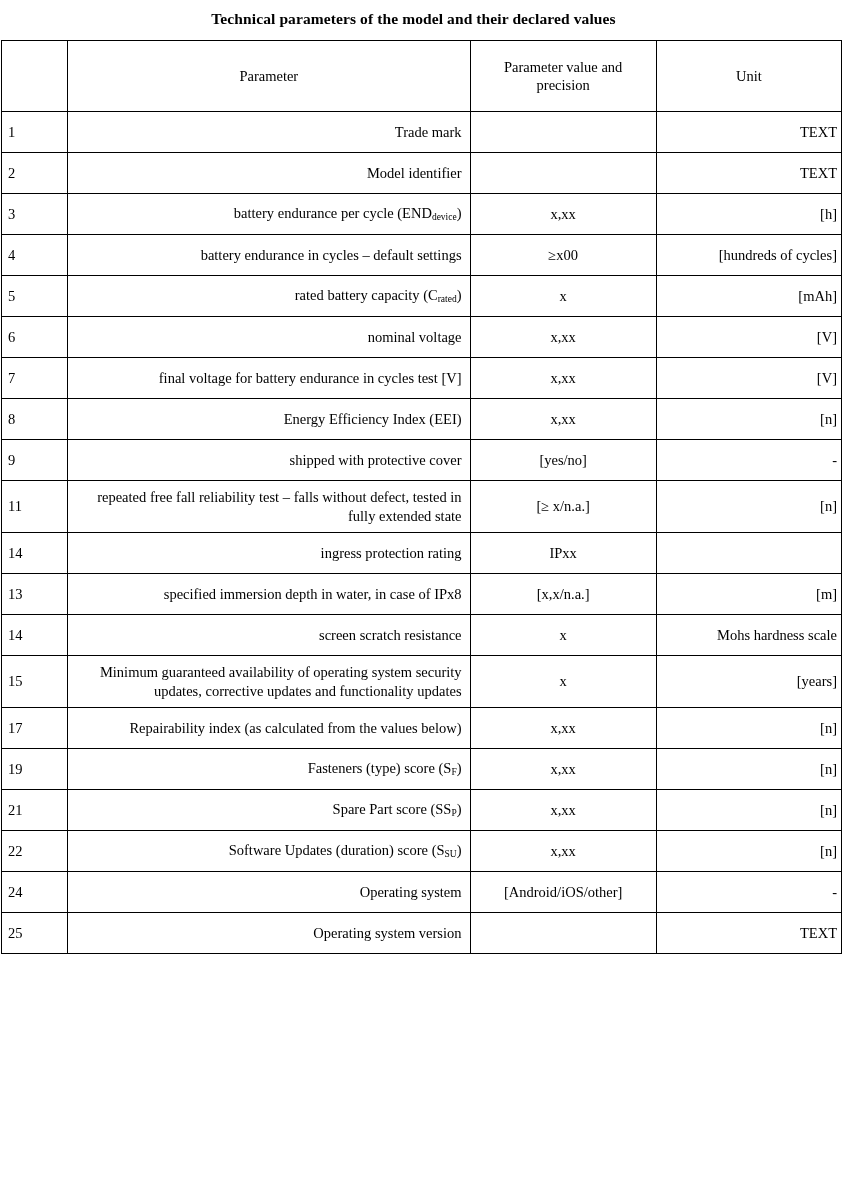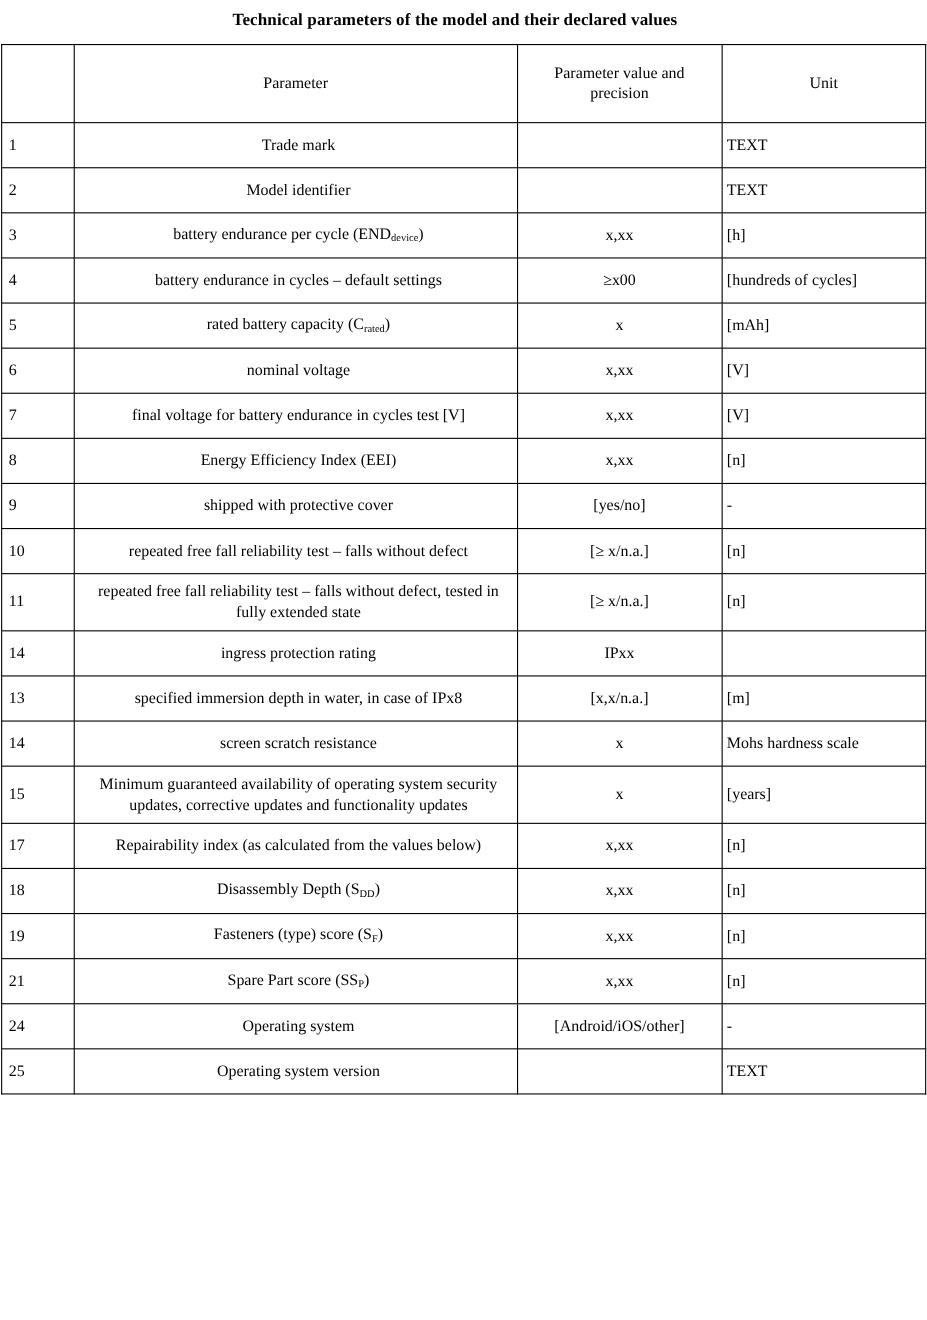--- a/index.html
+++ b/index.html
@@ -52,30 +52,30 @@
     line-height: 1.25;
   }
   thead th.h-num { border-right: 1px solid #000; }
   tbody td.num {
     padding: 6px 0 6px 6px;
     text-align: left;
     vertical-align: middle;
   }
   tbody td.par {
     padding: 7px 8px 7px 13px;
-    text-align: center;
+    text-align: right;
     line-height: 1.28;
   }
   tbody td.val {
     padding: 7px 4px;
     text-align: center;
   }
   tbody td.unit {
     padding: 7px 4px;
-    text-align: left;
+    text-align: right;
   }
   tbody tr { height: 41px; }
   sub {
     font-size: 9.5px;
     vertical-align: -0.25em;
     font-family: Liberation Serif, serif;
   }
 </style>
 </head>
 <body>
@@ -148,26 +148,20 @@
           <td class="val">x,xx</td>
           <td class="unit">[n]</td>
         </tr>
         <tr>
           <td class="num">9</td>
           <td class="par">shipped with protective cover</td>
           <td class="val">[yes/no]</td>
           <td class="unit">-</td>
         </tr>
         <tr>
-          <td class="num">10</td>
-          <td class="par">repeated free fall reliability test – falls without defect</td>
-          <td class="val">[≥ x/n.a.]</td>
-          <td class="unit">[n]</td>
-        </tr>
-        <tr>
           <td class="num">11</td>
           <td class="par">repeated free fall reliability test – falls without defect, tested in fully extended state</td>
           <td class="val">[≥ x/n.a.]</td>
           <td class="unit">[n]</td>
         </tr>
         <tr>
           <td class="num">14</td>
           <td class="par">ingress protection rating</td>
           <td class="val">IPxx</td>
           <td class="unit"></td>
@@ -190,34 +184,34 @@
           <td class="val">x</td>
           <td class="unit">[years]</td>
         </tr>
         <tr>
           <td class="num">17</td>
           <td class="par">Repairability index (as calculated from the values below)</td>
           <td class="val">x,xx</td>
           <td class="unit">[n]</td>
         </tr>
         <tr>
-          <td class="num">18</td>
-          <td class="par"><span>Disassembly Depth (S</span><sub>DD</sub><span>)</span></td>
-          <td class="val">x,xx</td>
-          <td class="unit">[n]</td>
-        </tr>
-        <tr>
           <td class="num">19</td>
           <td class="par"><span>Fasteners (type) score (S</span><sub>F</sub><span>)</span></td>
           <td class="val">x,xx</td>
           <td class="unit">[n]</td>
         </tr>
         <tr>
           <td class="num">21</td>
           <td class="par"><span>Spare Part score (SS</span><sub>P</sub><span>)</span></td>
+          <td class="val">x,xx</td>
+          <td class="unit">[n]</td>
+        </tr>
+        <tr>
+          <td class="num">22</td>
+          <td class="par"><span>Software Updates (duration) score (S</span><sub>SU</sub><span>)</span></td>
           <td class="val">x,xx</td>
           <td class="unit">[n]</td>
         </tr>
         <tr>
           <td class="num">24</td>
           <td class="par">Operating system</td>
           <td class="val">[Android/iOS/other]</td>
           <td class="unit">-</td>
         </tr>
         <tr>

